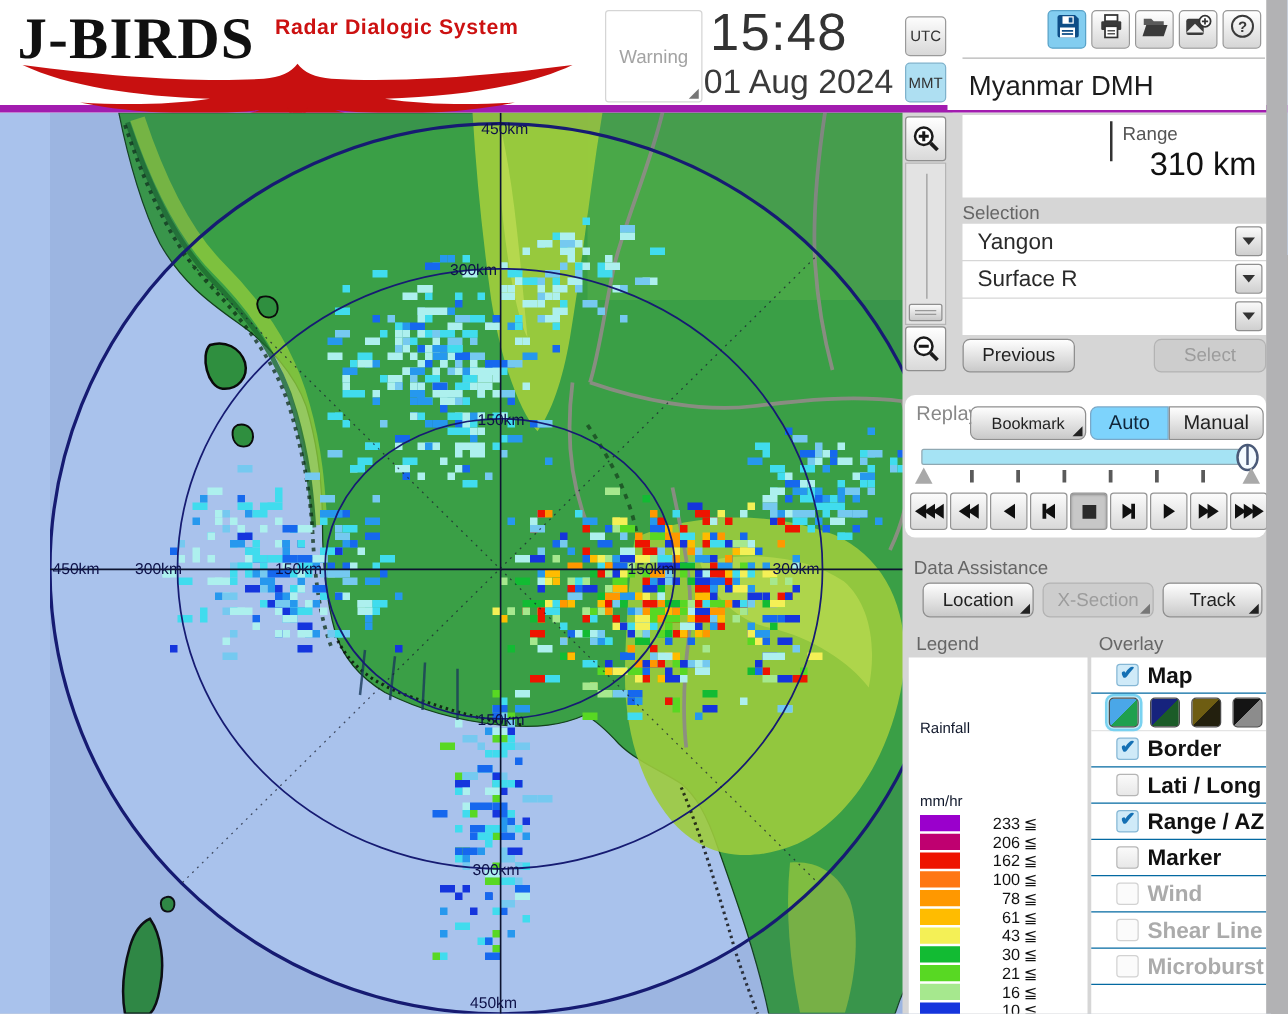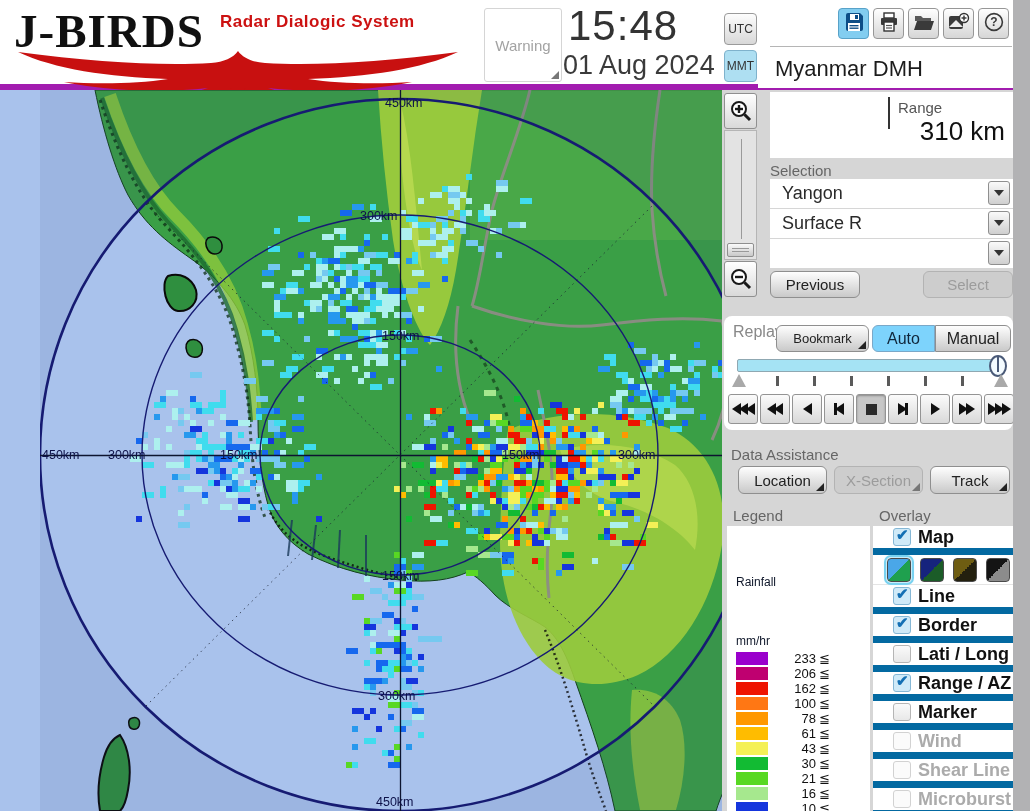--- a/index.html
+++ b/index.html
@@ -71,21 +71,21 @@
   .da-row { position:absolute; top:376px; left:0; width:291px; }
   .legend-box { position:absolute; left:5px; top:436px; width:143px; height:285px; background:#fff; padding:6px 4px 0 9px; }
   .legend-title { font-size:12px; color:#0f172a; line-height:17px;margin-top:42px; }
   .legend-rows { margin-top:1px; }
   .legend-row { display:flex; align-items:center; height:15px; }
   .lg-swatch { width:32px; height:13px; }
   .lg-val { width:48px; text-align:right; font-size:13px; color:#111; }
   .lg-leq { margin-left:3px; font-size:13px; color:#111; }
 
   .overlay-box { position:absolute; left:151px; top:436px; width:140px; height:285px; background:#fff; }
-  .ov-row { position:relative; height:29px; display:flex; align-items:center; padding-left:20px; border-bottom:7px solid #0369a1; }
+  .ov-row { position:relative; height:29px; display:flex; align-items:center; padding-left:20px; border-bottom:1px solid #0369a1; }
   .ov-label { margin-left:7px; font-size:18px; font-weight:bold; color:#111; }
   .ov-label.off { color:#ababab; }
   .cb { width:18px; height:18px; border:1px solid #b5b5b5; border-radius:3px; background:linear-gradient(#fafafa,#e8e8e8); position:relative; }
   .cb.checked { background:#cfeaf8; border-color:#85b7d5; }
   .cb.checked::after { content:"✔"; position:absolute; left:2px; top:-3px; font-size:15px; font-weight:bold; color:#1470b4; }
   .cb.off { border-color:#d2d2d2; background:#fbfbfb; }
   .style-row { height:30px; display:flex; align-items:center; gap:9px; padding-left:14px; border-bottom:1px solid #e4e4e4; }
   .mstyle { width:24px; height:24px; border:1px solid #4a4a4a; border-radius:4px; }
   .mstyle.sel { outline:2px solid #79d2f0; outline-offset:1px; box-shadow:0 0 4px #79d2f0; }
 
@@ -1603,24 +1603,20 @@
         <span class="ov-label">Map</span>
       </div>
       <div class="style-row">
         <span class="mstyle sel" style="background: linear-gradient(135deg, rgb(74, 167, 232) 50%, rgb(31, 160, 78) 50%);"></span>
         <span class="mstyle" style="background: linear-gradient(135deg, rgb(22, 35, 125) 50%, rgb(27, 92, 40) 50%);"></span>
         <span class="mstyle" style="background: linear-gradient(135deg, rgb(110, 93, 18) 50%, rgb(35, 32, 14) 50%);"></span>
         <span class="mstyle" style="background: linear-gradient(135deg, rgb(20, 20, 20) 50%, rgb(140, 140, 140) 50%);"></span>
       </div>
       <div class="ov-row">
         <span class="cb checked"></span>
-        <span class="ov-label">Line</span>
-      </div>
-      <div class="ov-row">
-        <span class="cb checked"></span>
         <span class="ov-label">Border</span>
       </div>
       <div class="ov-row">
         <span class="cb"></span>
         <span class="ov-label">Lati / Long</span>
       </div>
       <div class="ov-row">
         <span class="cb checked"></span>
         <span class="ov-label">Range / AZ</span>
       </div>

